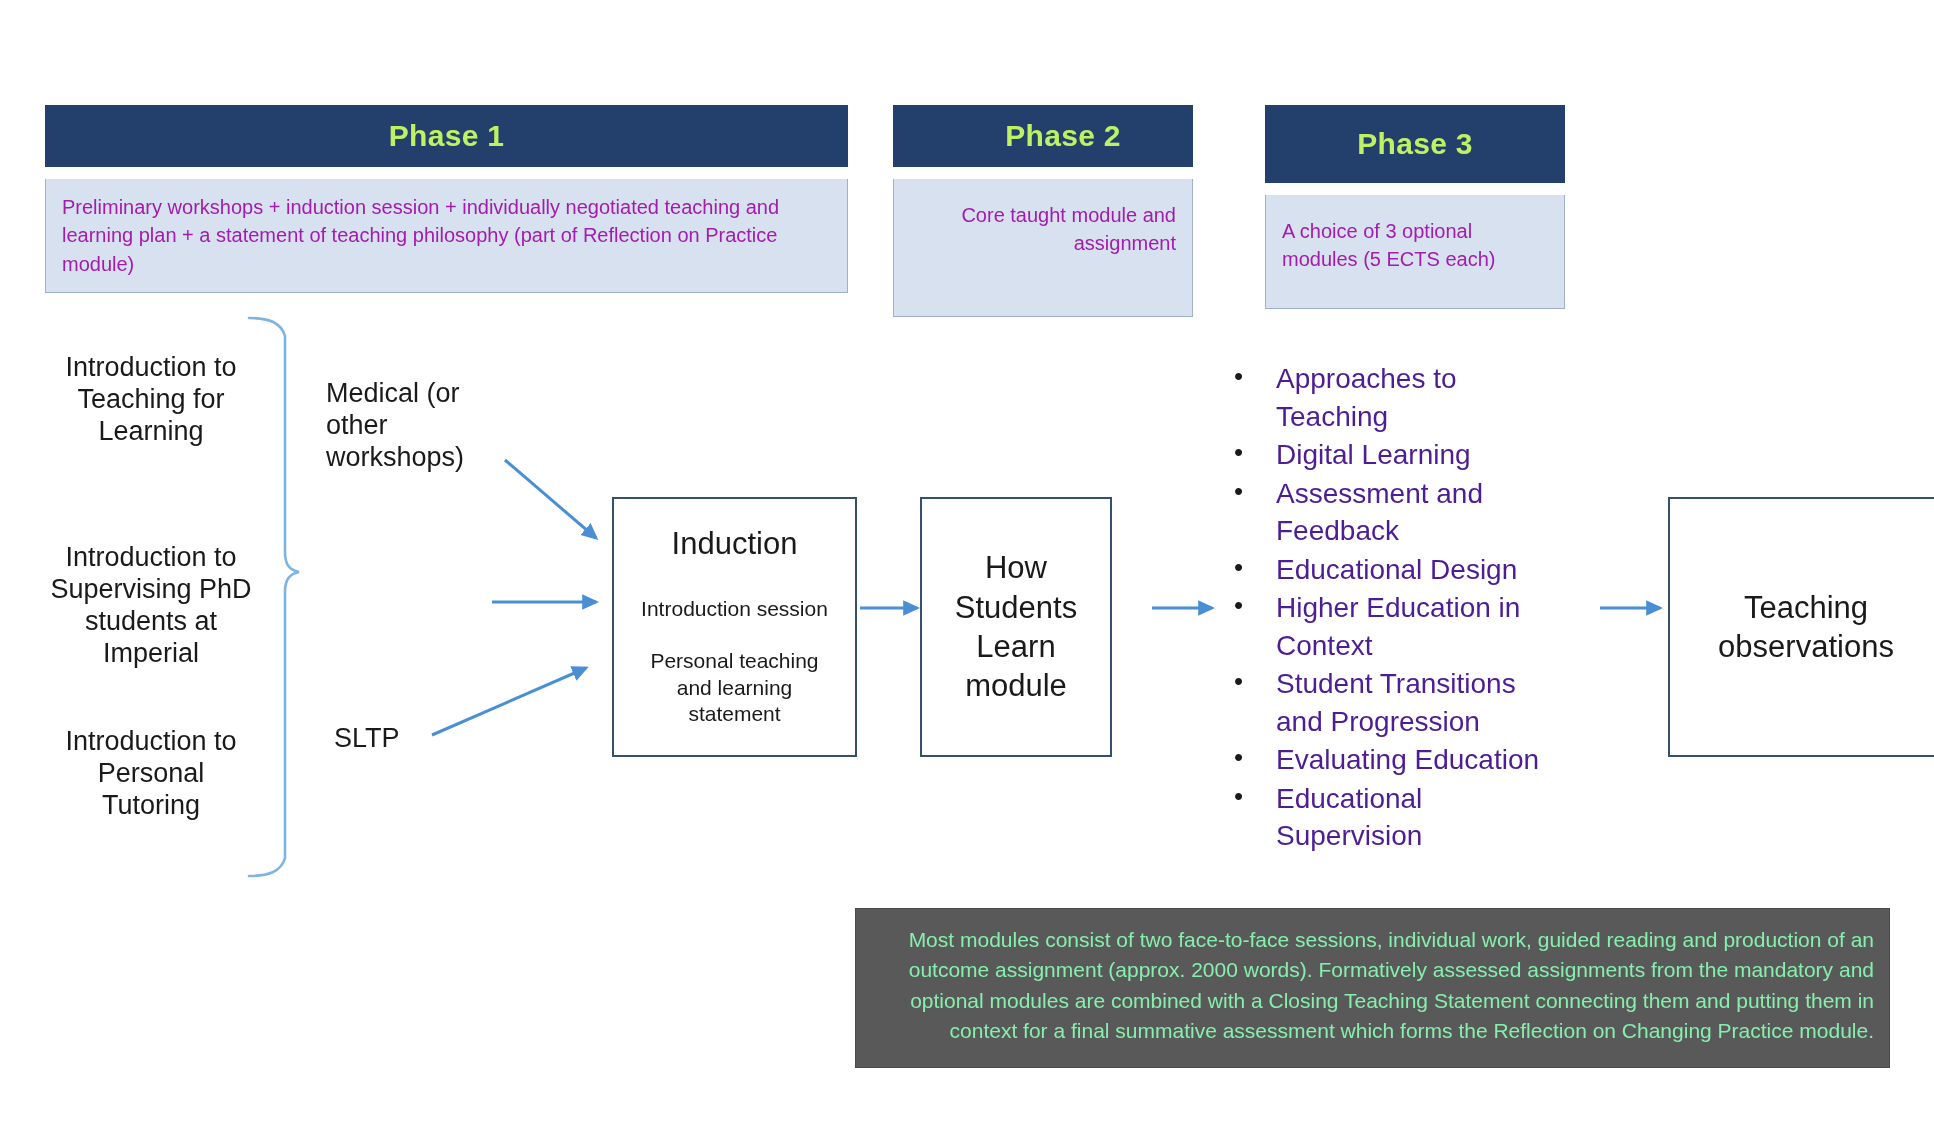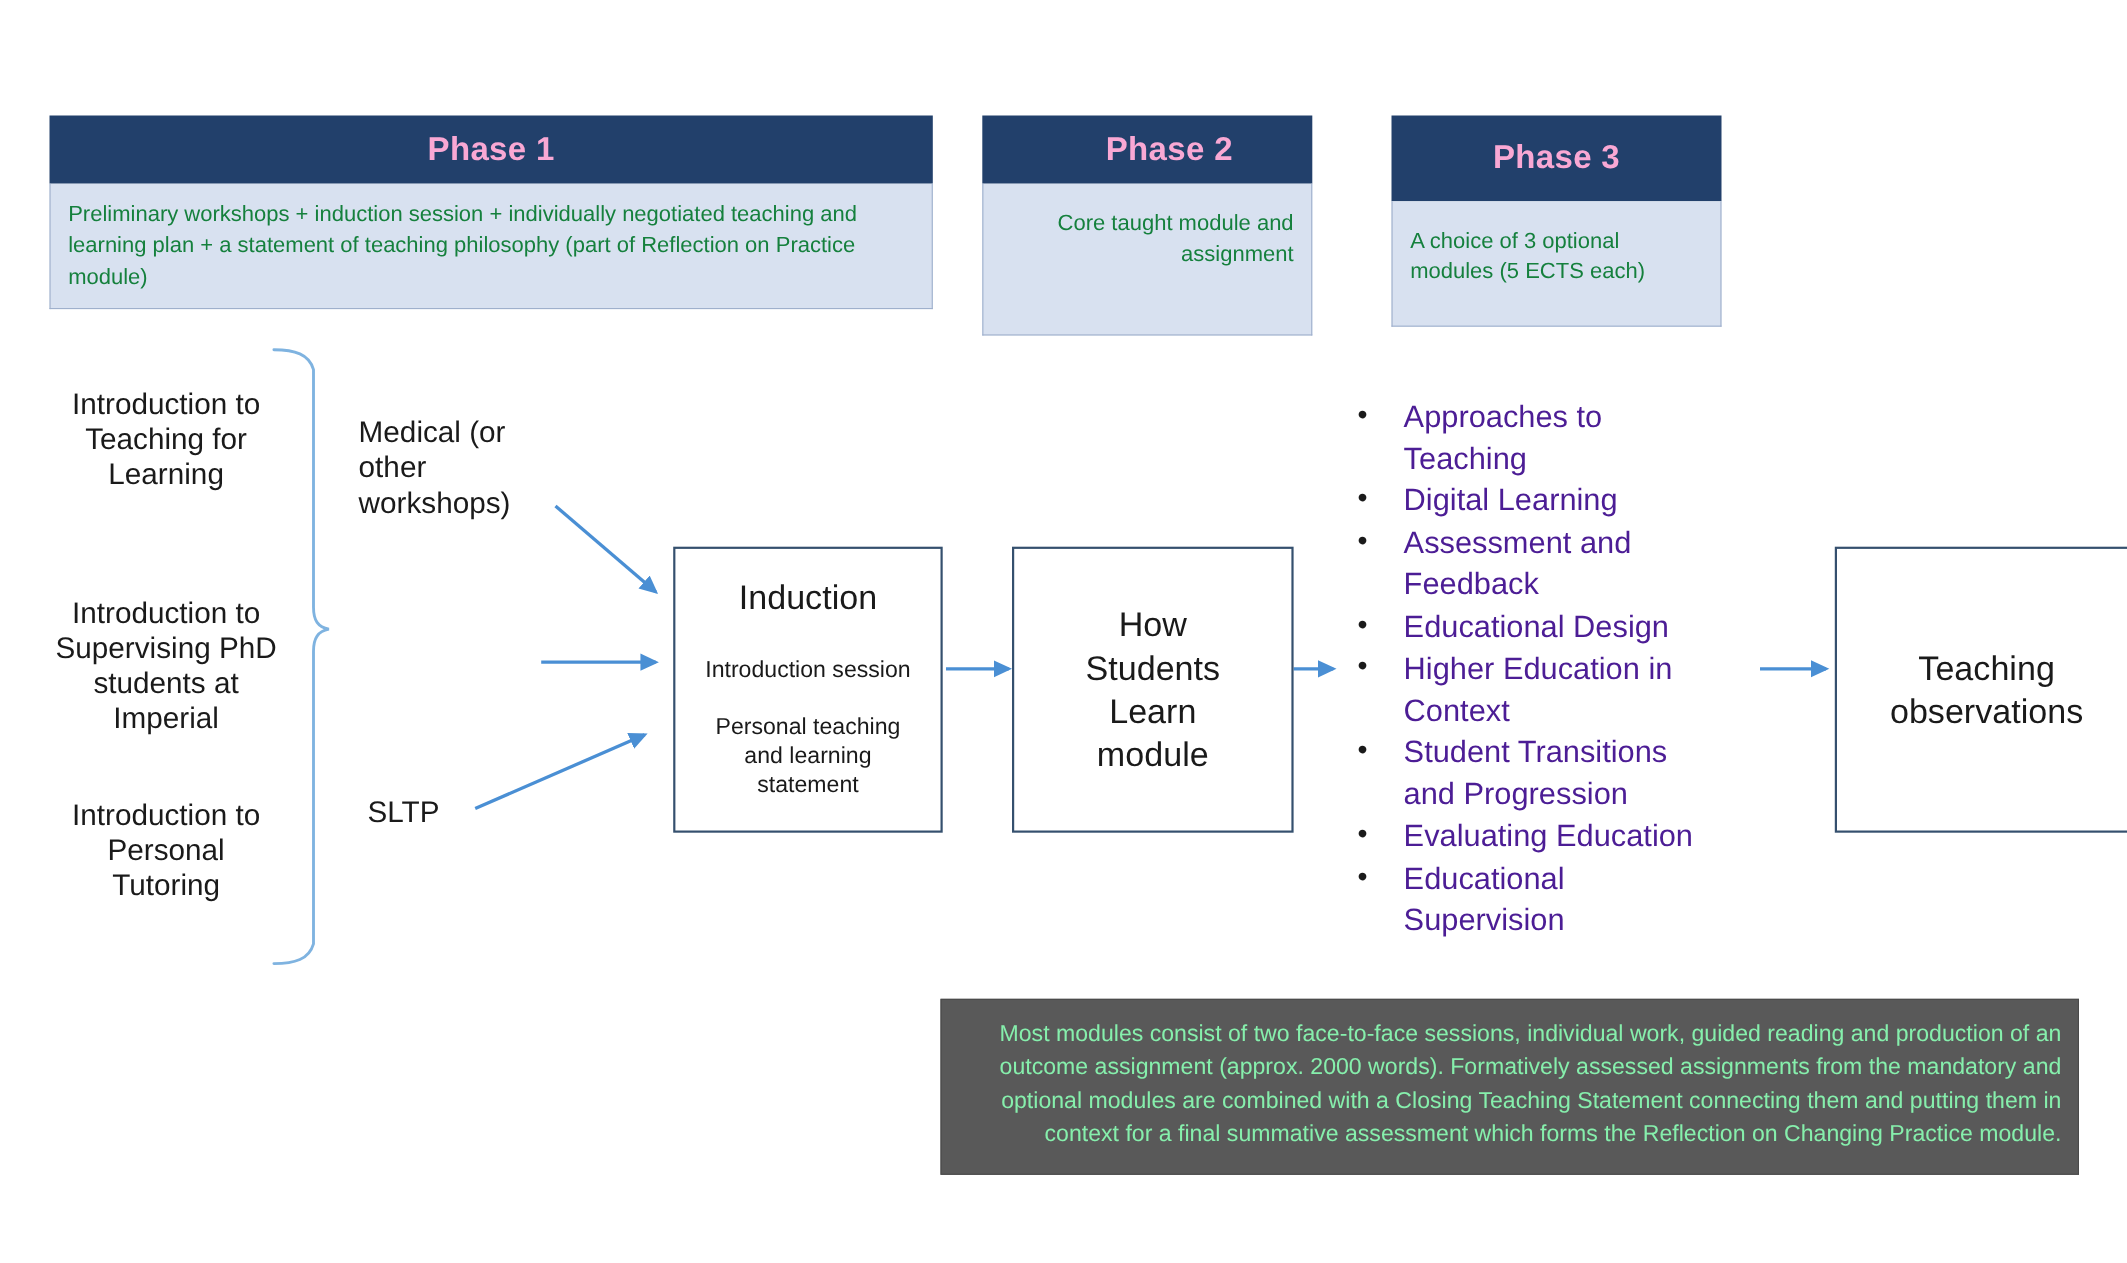--- a/index.html
+++ b/index.html
@@ -19,39 +19,40 @@
     overflow: hidden;
   }
 
   
   .phase-card {
     position: absolute;
     box-sizing: border-box;
   }
   .phase-head {
     background: #22406B;
-    color: #f9a8d4;
+    color: #bef264;
     text-align: center;
     font-weight: bold;
     font-size: 30px;
     letter-spacing: 0.3px;
     box-sizing: border-box;
     display: flex;
     align-items: center;
     justify-content: center;
   }
   .phase-body {
     background: #D8E1F0;
     border: 1px solid #9FB0CC;
     border-top: none;
     box-sizing: border-box;
-    color: #15803d;
+    color: #a21caf;
     font-size: 20px;
     line-height: 1.42;
     padding: 14px 16px 10px 16px;
+    margin-top: 12px;
   }
 
   
   .label-block {
     position: absolute;
     font-size: 27px;
     line-height: 1.18;
     color: #1a1a1a;
   }
   .center { text-align: center; }
@@ -197,21 +198,21 @@
 
 
   <div class="label-block left" style="left:334px; top:723px; width:185px;">SLTP</div>
 
   <div class="box" style="left:612px; top:497px; width:245px; height:260px; justify-content:flex-start; padding-top:26px;">
     <div class="box-title-lg">Induction</div>
     <div class="box-sub" style="margin-top:34px;">Introduction session</div>
     <div class="box-sub" style="margin-top:26px; width:175px;">Personal teaching and learning statement</div>
   </div>
 
-  <div class="box" style="left:920px; top:497px; width:256px; height:260px;">
+  <div class="box" style="left:920px; top:497px; width:192px; height:260px;">
     <div class="box-stack" style="width:150px;">How Students Learn module</div>
   </div>
 
   <ul class="bullets" style="left:1230px; top:360px; width:330px;">
     <li>Approaches to Teaching</li>
     <li>Digital Learning</li>
     <li>Assessment and Feedback</li>
     <li>Educational Design</li>
     <li>Higher Education in Context</li>
     <li>Student Transitions and Progression</li>

